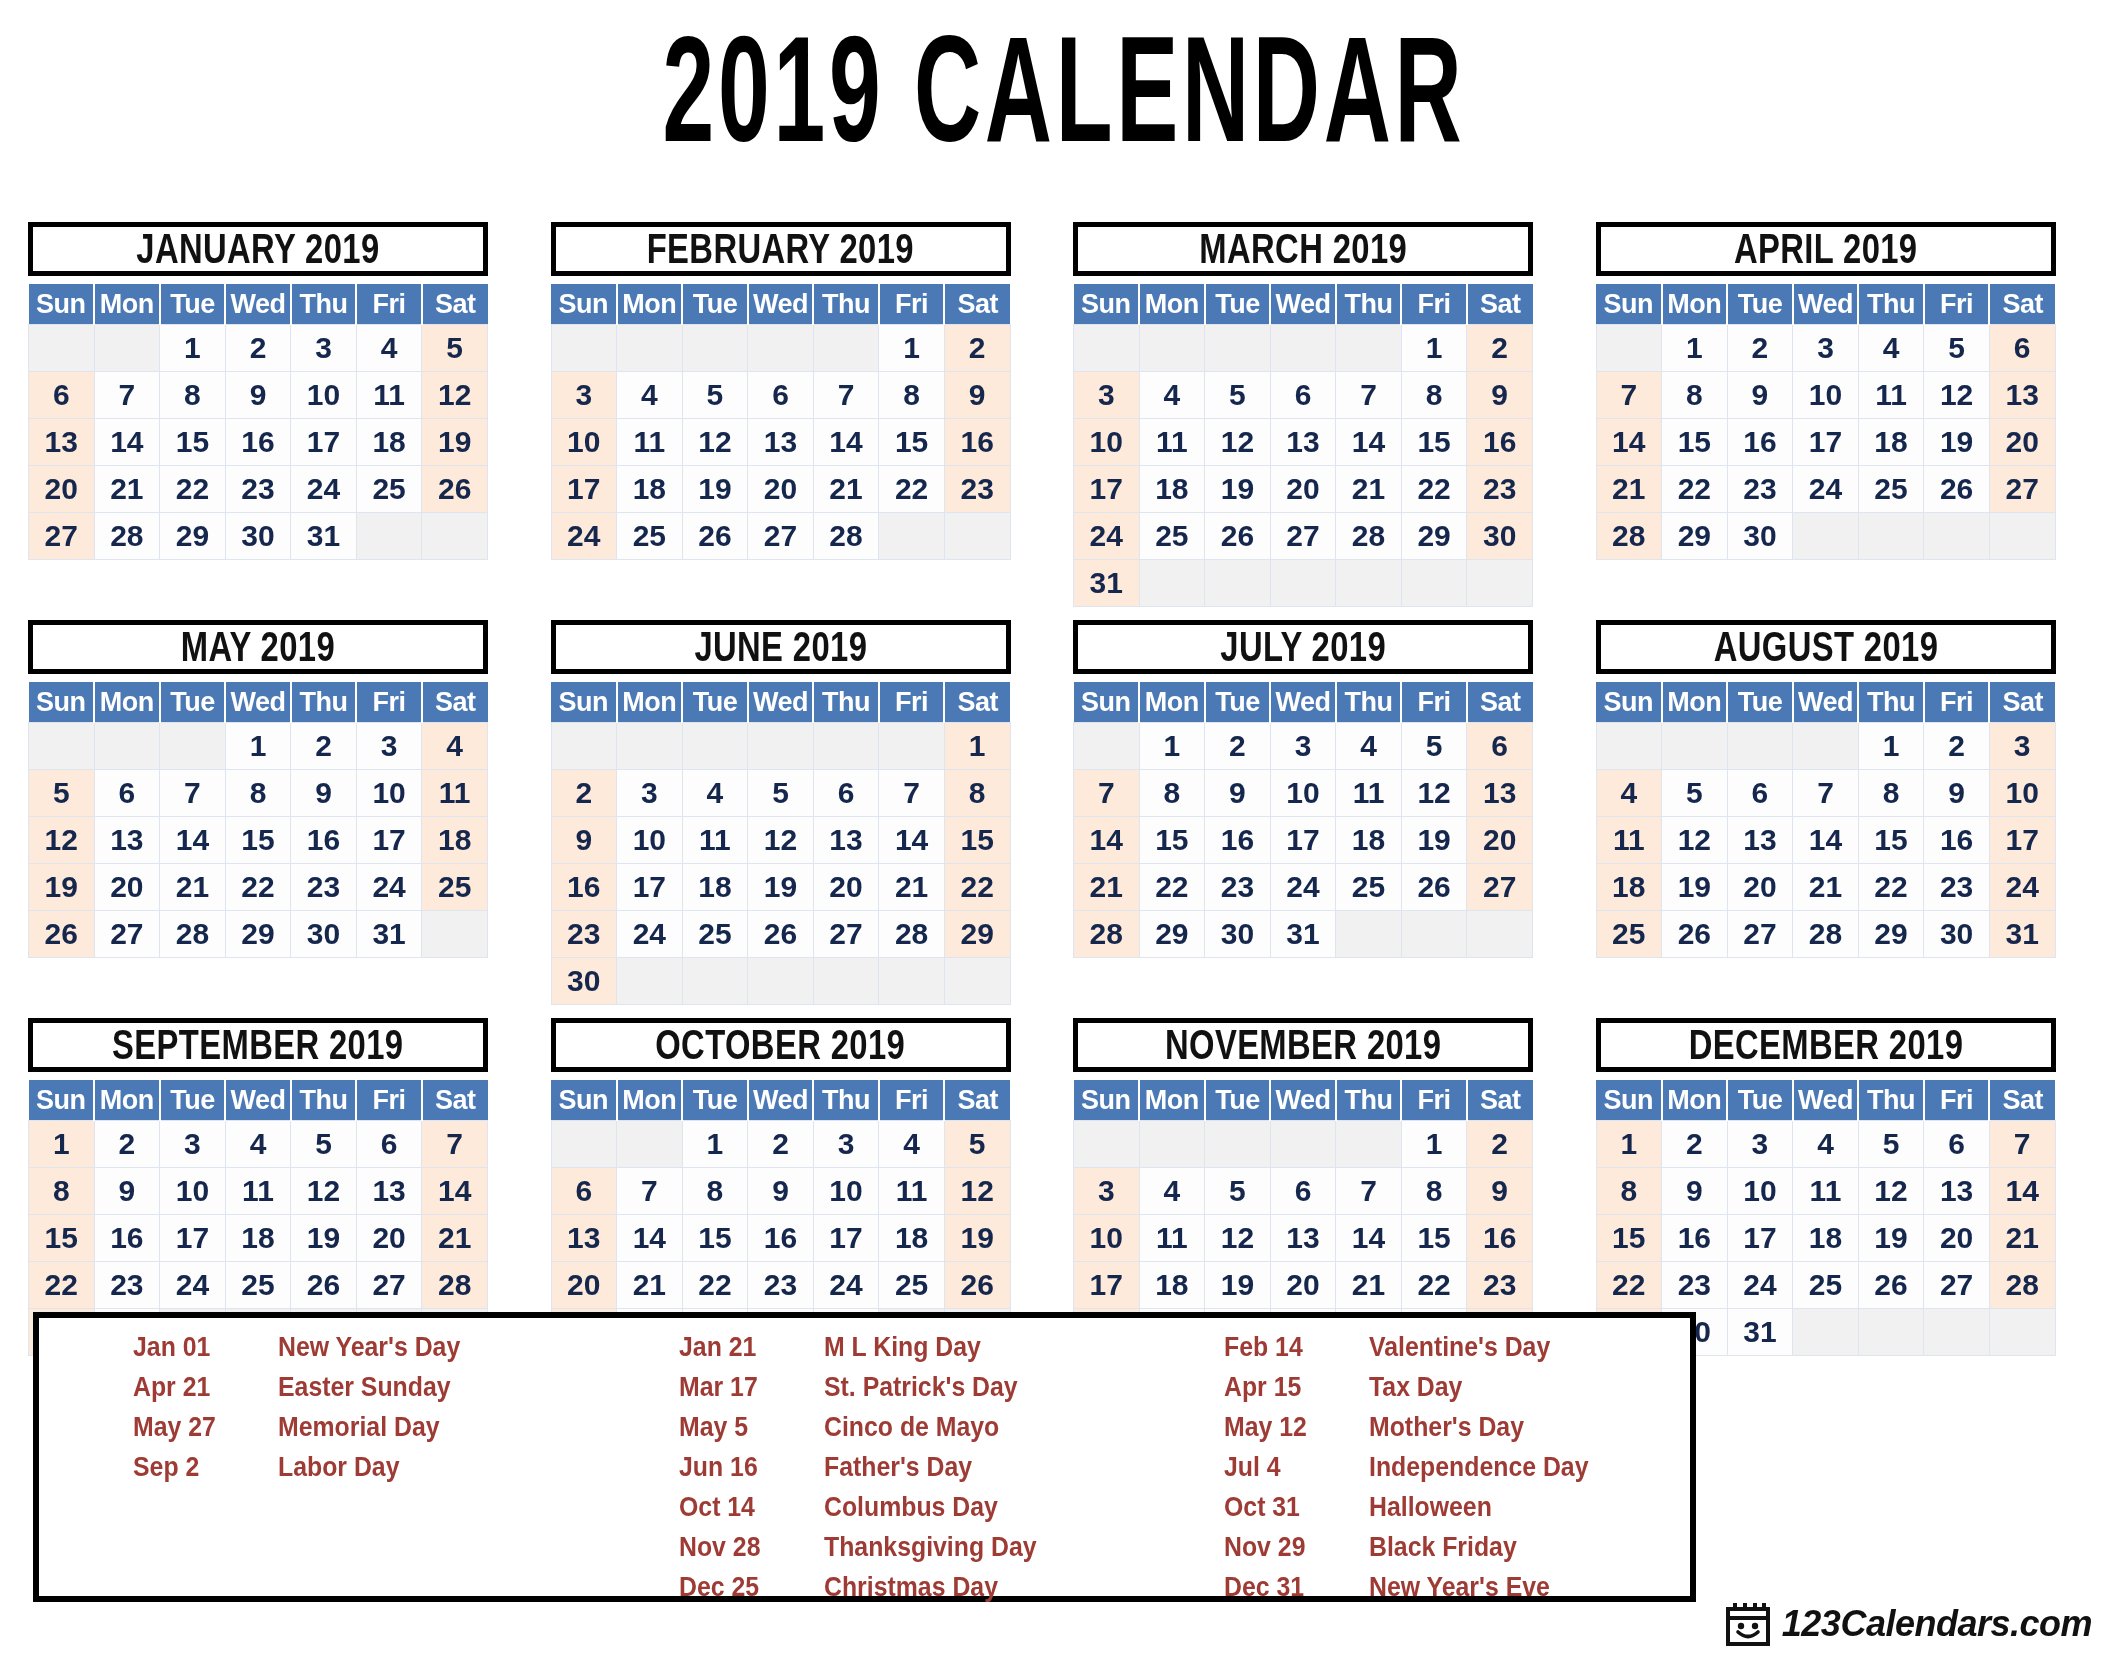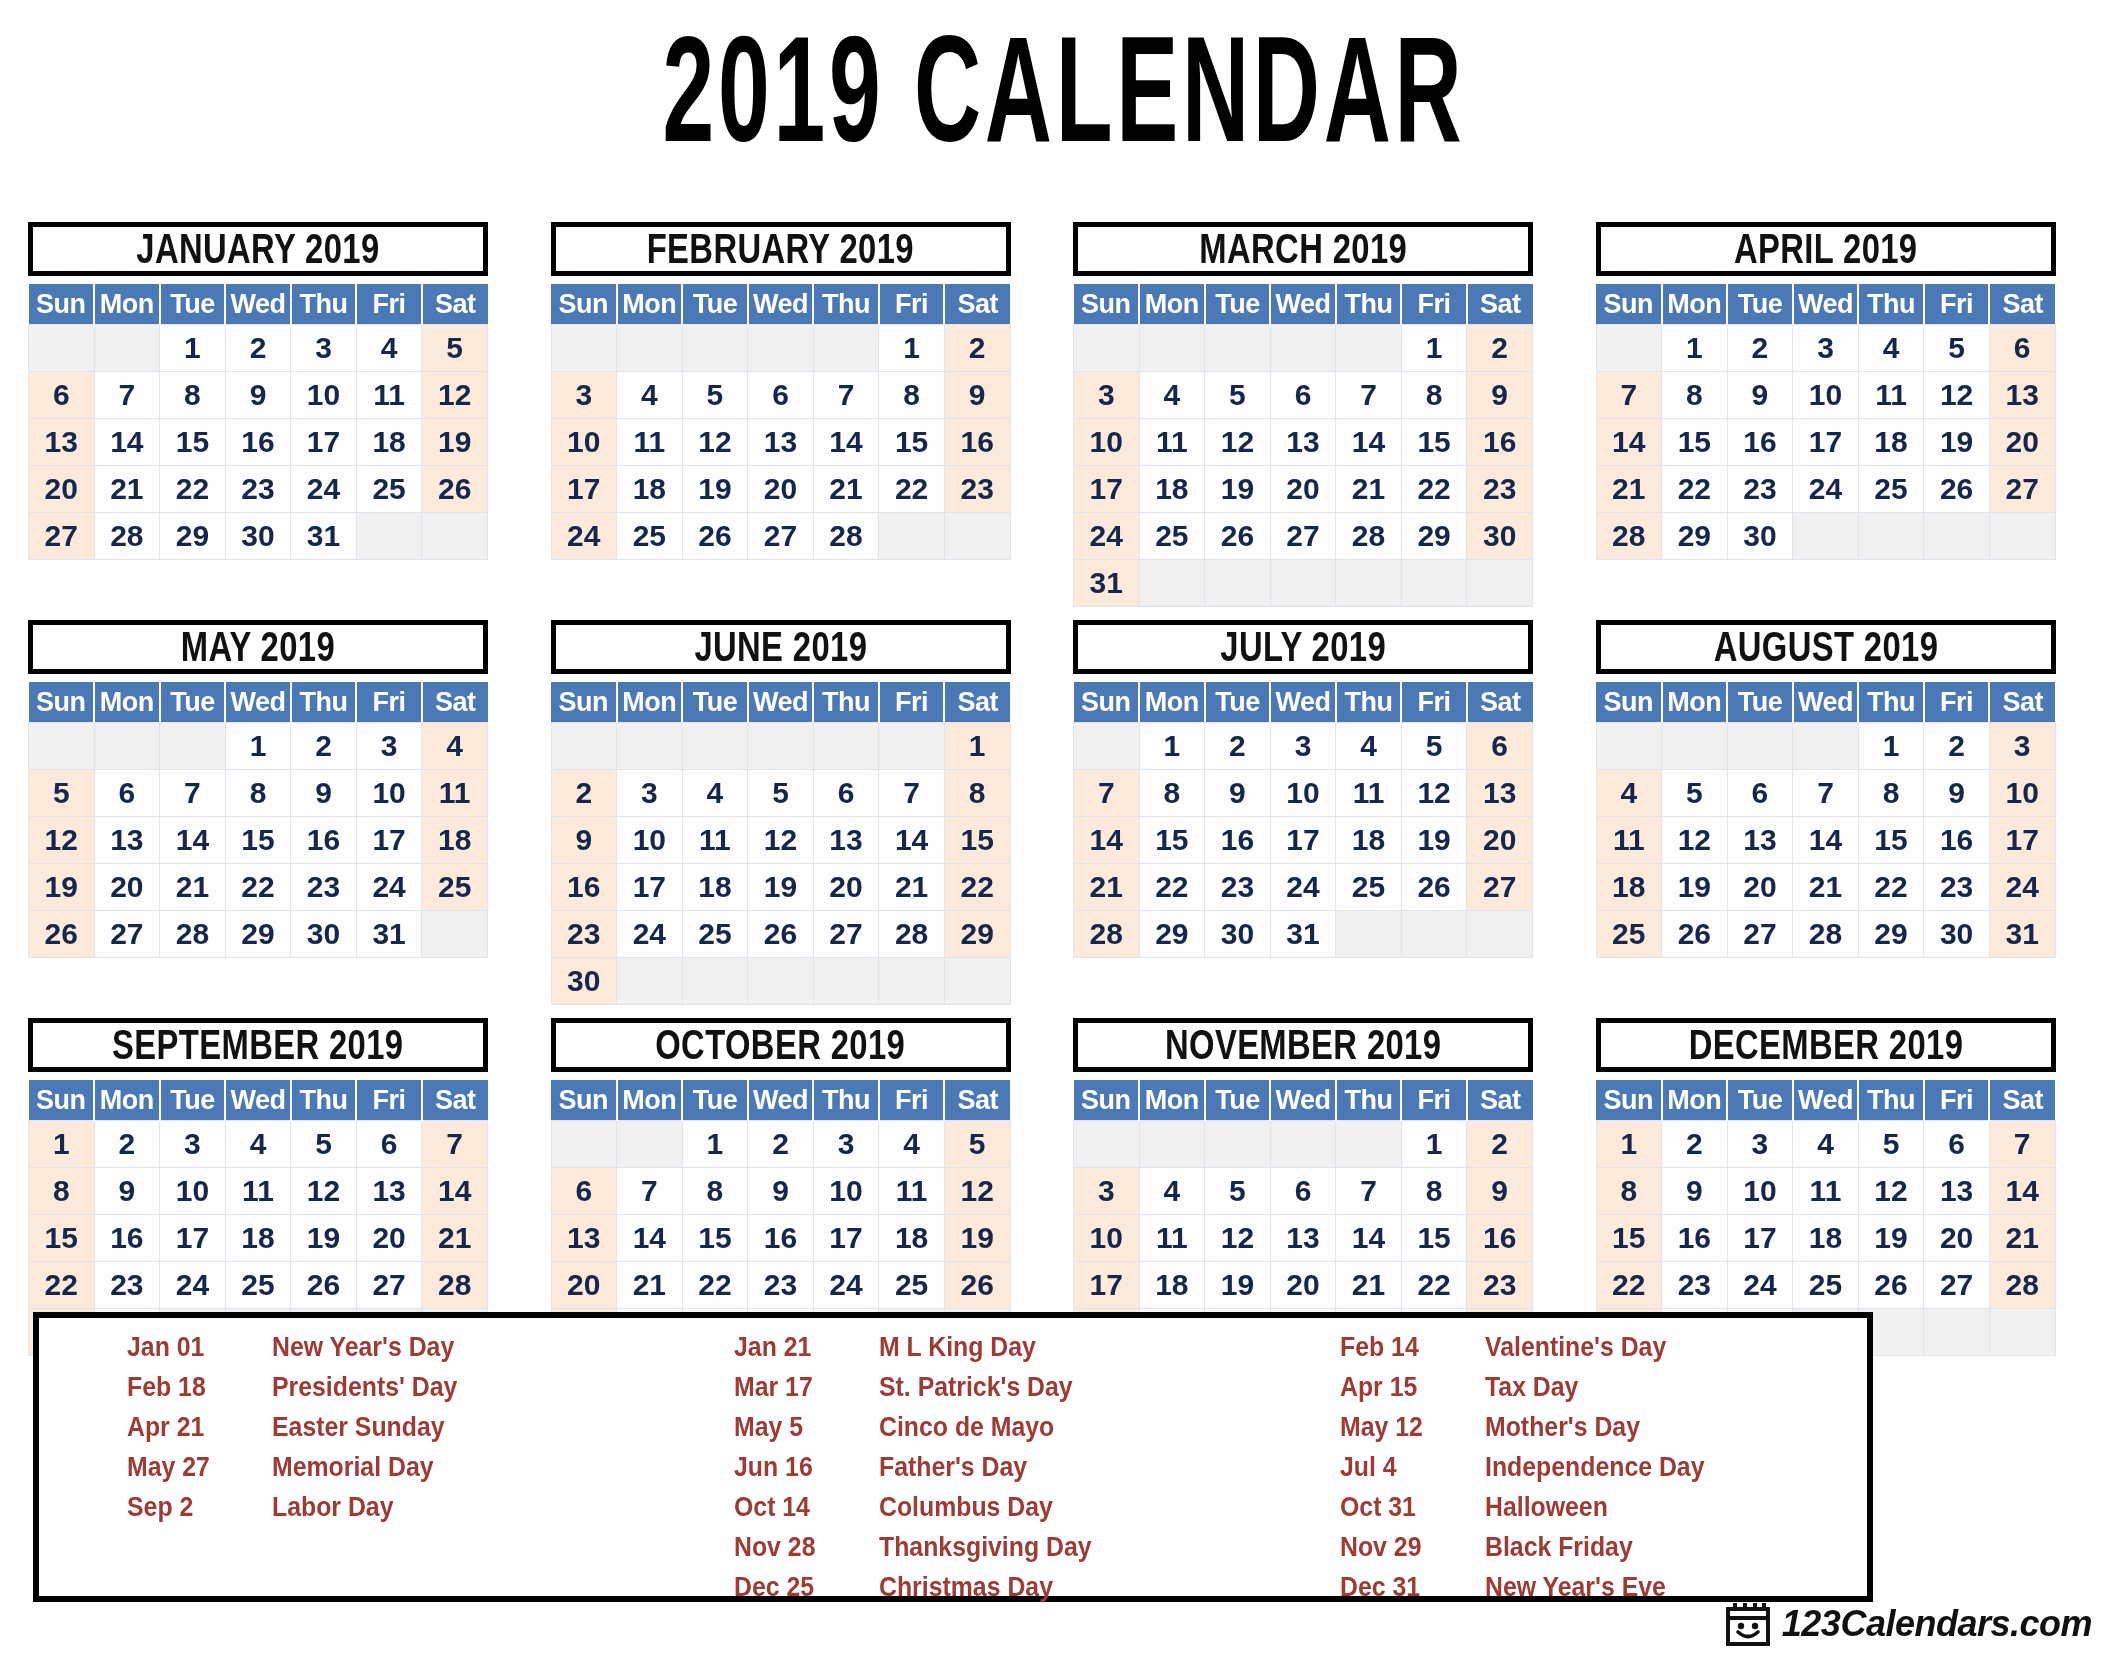--- a/index.html
+++ b/index.html
@@ -110,26 +110,26 @@
     box-sizing: border-box;
   }
   table.month-table td.weekend { background: #fdeada; }
   table.month-table td.empty   { background: #f1f1f1; color: transparent; }
 
   
   #holidays-panel {
     position: absolute;
     left: 33px;
     top: 1312px;
-    width: 1840px;
+    width: 1663px;
     height: 290px;
     border: 6px solid #000000;
     background: #ffffff;
     box-sizing: border-box;
-    padding: 14px 0 0 8px;
+    padding: 14px 0 0 14px;
   }
   #holidays-columns {
     display: grid;
     grid-template-columns: repeat(3, 1fr);
     height: 100%;
   }
   .holiday-col {
     padding-left: 80px;
     box-sizing: border-box;
   }
@@ -983,24 +983,20 @@
       </table>
     </div>
   </div>
 
 <div id="holidays-panel">
   <div id="holidays-columns">
       <div class="holiday-col">
         <div class="holiday-row">
           <span class="holiday-date">Jan 01</span>
           <span class="holiday-name">New Year's Day</span>
-        </div>
-        <div class="holiday-row">
-          <span class="holiday-date">Feb 18</span>
-          <span class="holiday-name">Presidents' Day</span>
         </div>
         <div class="holiday-row">
           <span class="holiday-date">Apr 21</span>
           <span class="holiday-name">Easter Sunday</span>
         </div>
         <div class="holiday-row">
           <span class="holiday-date">May 27</span>
           <span class="holiday-name">Memorial Day</span>
         </div>
         <div class="holiday-row">

